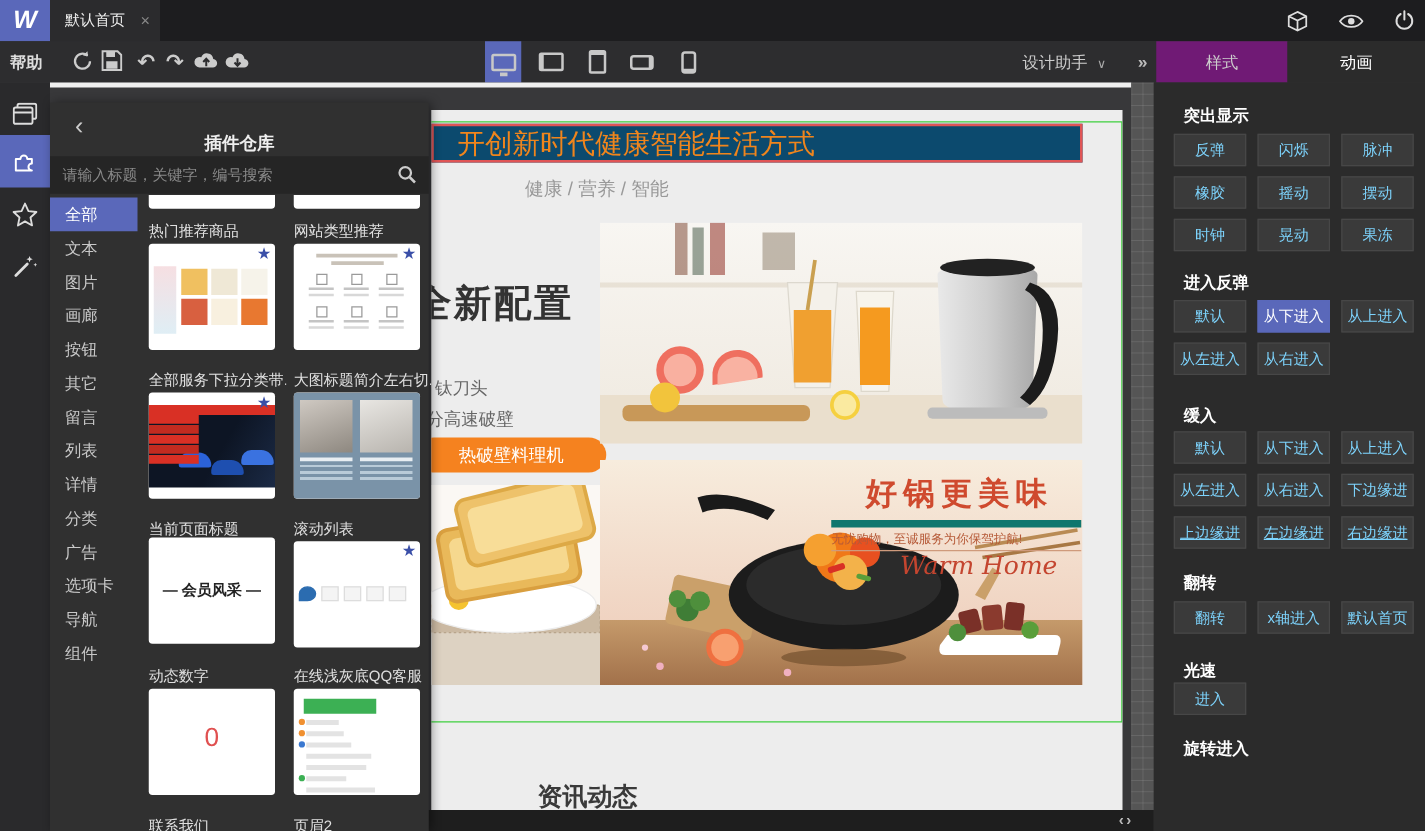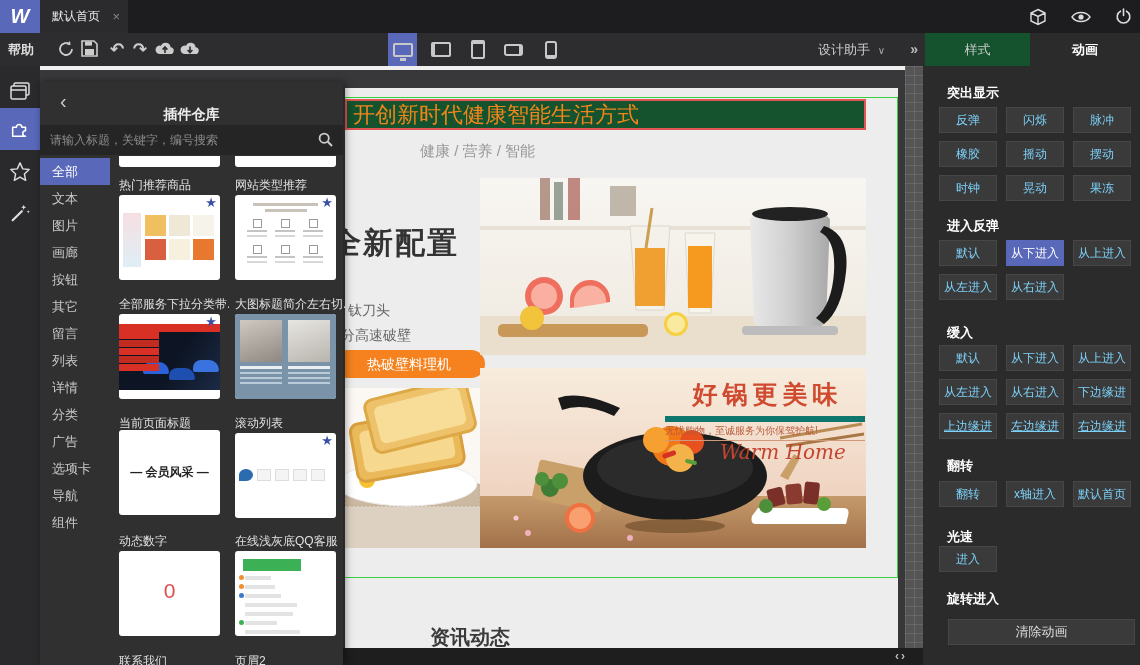--- a/index.html
+++ b/index.html
@@ -29,34 +29,34 @@
   .dev-desktop{ width:20px; height:14px; }
   .dev-desktop::after{ content:""; position:absolute; left:5px; top:13px; width:6px; height:3px; background:#c8c8c8; }
   .dev-tabl{ width:20px; height:15px; border-left-width:4px; }
   .dev-tabp{ width:14px; height:19px; border-top-width:4px; }
   .dev-phl{ width:19px; height:12px; border-right-width:4px; border-radius:3px; }
   .dev-php{ width:12px; height:18px; border-bottom-width:4px; border-radius:3px; }
   .assist{ position:absolute; right:255px; top:0; height:33px; line-height:33px; color:#ccc; font-size:13px; }
   .assist .dd{ font-size:10px; margin-left:4px; color:#aaa; }
   .more{ position:absolute; right:222px; top:0; height:33px; line-height:33px; color:#bbb; font-size:14px; font-weight:bold; }
   .rtab{ position:absolute; top:33px; width:105px; height:33px; line-height:33px; text-align:center; font-size:13px; }
-  .rtab.style{ right:110px; background:#14532d; color:#ccc; }
-  .rtab.anim{ right:0; width:110px; background:#2b2b2b; color:#fff;font-weight:bold; }
+  .rtab.style{ right:110px; background:#701a75; color:#ccc; }
+  .rtab.anim{ right:0; width:110px; background:#2b2b2b; color:#fff; }
 
   
   .rail{ position:absolute; left:0; top:66px; width:40px; height:599px; background:#2a2a2c; }
   .rail-item{ position:absolute; left:0; width:40px; height:42px; display:flex; align-items:center; justify-content:center; }
   .rail-item.sel{ background:#5a68ba; }
 
   
   .canvas-strip{ position:absolute; left:40px; top:66px; width:865px; height:4px; background:#f0f0f0; }
   .page{ position:absolute; left:345px; top:88px; width:553px; height:560px; background:#ededed; overflow:hidden; }
   .green-box{ position:absolute; left:-2px; top:9px; width:555px; height:481px; border:1px solid #3ecf3e; }
-  .red-box{ position:absolute; left:0; top:11px; width:521px; height:31px; border:2px solid #e05555; background:#14532d;
-    color:#f0851c; font-size:22px; line-height:27px; padding-left:6px; white-space:nowrap; overflow:hidden; }
+  .red-box{ position:absolute; left:0; top:11px; width:521px; height:31px; border:2px solid #e05555; background:#0c4a6e;
+    color:#f0851c; font-size:22px; line-height:27px; padding-left:19px; white-space:nowrap; overflow:hidden; }
   .page-sub{ position:absolute; left:75px; top:54px; color:#999; font-size:15px; }
   .hero-h{ position:absolute; left:-14px; top:135px; color:#333; font-size:30px; font-weight:bold; letter-spacing:2px; }
   .hero-l1{ position:absolute; left:3px; top:214px; color:#666; font-size:14px; }
   .hero-l2{ position:absolute; left:-4px; top:239px; color:#666; font-size:14px; }
   .hero-btn{ position:absolute; left:-12px; top:262px; width:152px; height:28px; background:#f5821f; border-radius:14px;
     color:#fff; font-size:14px; text-align:center; line-height:28px; }
   .scene{ position:absolute; overflow:hidden; }
   .scene-kettle{ left:135px; top:90px; width:386px; height:177px; }
   .scene-wok{ left:135px; top:280px; width:450px; height:180px; }
   .scene-toast{ left:0; top:300px; width:135px; height:160px; }
@@ -547,16 +547,15 @@
     <div class="rp-head" style="top:391px">翻转</div>
     <div class="rbtn k0" style="top:415px">翻转</div>
     <div class="rbtn k1" style="top:415px">x轴进入</div>
     <div class="rbtn k2" style="top:415px">默认首页</div>
 
     <div class="rp-head" style="top:462px">光速</div>
     <div class="rbtn k0" style="top:480px">进入</div>
 
     <div class="rp-head" style="top:524px">旋转进入</div>
 
-    <div class="clear-btn">清除动画</div>
   </div>
 
 </div>
 
 </body></html>

